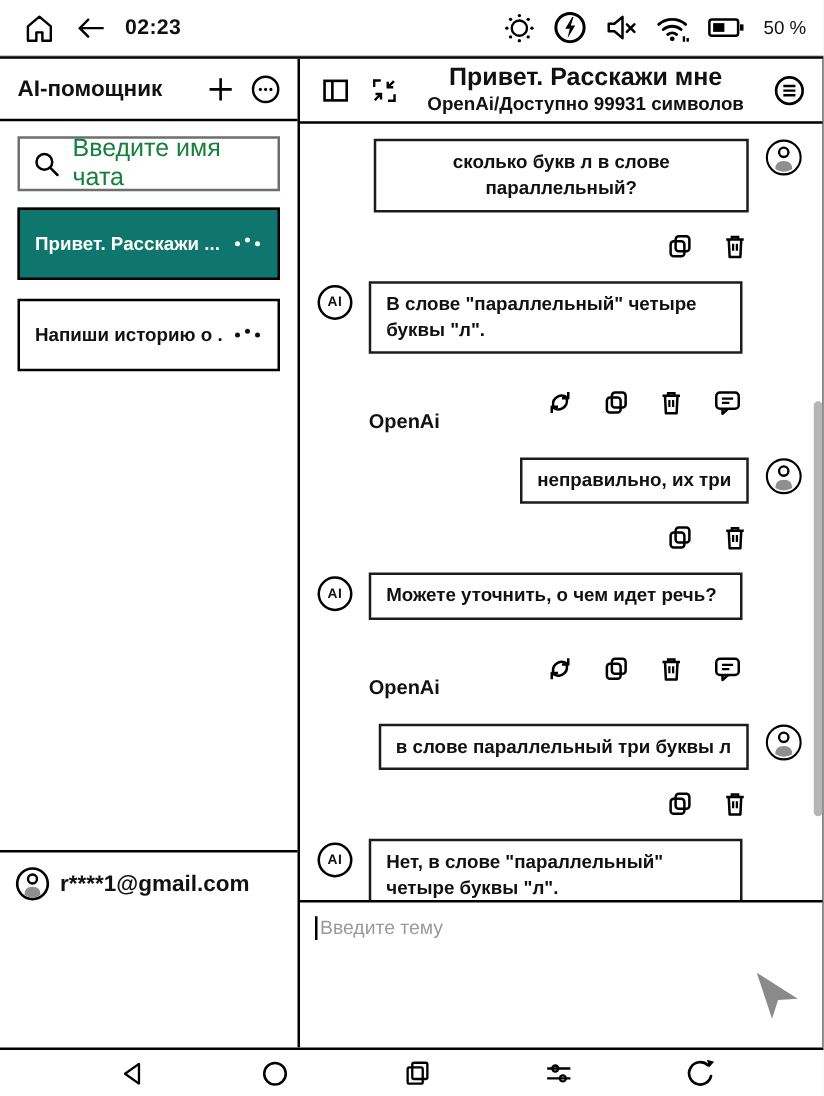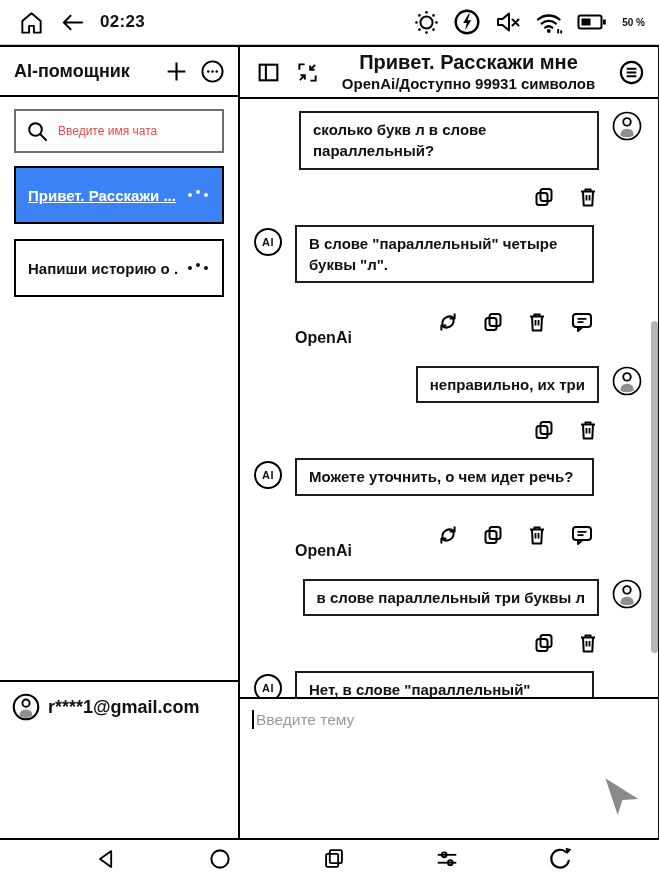--- a/index.html
+++ b/index.html
@@ -11,64 +11,64 @@
     display:flex; flex-direction:column; overflow:hidden;
   }
   svg{display:block;}
   .stroke{fill:none;stroke:#000;stroke-width:2;}
   
   .statusbar{height:45px; flex:none; display:flex; align-items:center;
     padding:0 14px 0 18px; border-bottom:1px solid #c9c9c9;}
   .sb-left{display:flex;align-items:center;gap:14px;}
   .sb-right{margin-left:auto;display:flex;align-items:center;gap:13px;}
   .sb-time{font-weight:700;font-size:17px;letter-spacing:.3px;}
-  .sb-batt{font-weight:700;font-size:10px;margin-left:2px;}
+  .sb-batt{font-weight:400;font-size:15px;margin-left:2px;}
   
   .content{flex:1;display:flex;min-height:0;border-top:2px solid #000;}
   
   .sidebar{width:240px;flex:none;border-right:2px solid #000;display:flex;flex-direction:column;min-height:0;justify-content:space-between;}
   .side-header{height:50px;flex:none;border-bottom:2px solid #000;display:flex;align-items:center;gap:12px;padding:0 13px 0 14px;}
   .side-title{flex:1;font-weight:700;font-size:18px;}
   .icon-btn{cursor:pointer;flex:none;display:flex;align-items:center;justify-content:center;}
   .side-body{flex:1;min-height:0;padding:12px 14px 0 14px;display:flex;flex-direction:column;}
   .searchbox{height:44px;flex:none;border:2px solid #6e6e6e;display:flex;align-items:center;gap:9px;padding:0 10px;margin-bottom:13px;}
-  .search-ph{color:#ef4444;font-size:12px;}
+  .search-ph{color:#15803d;font-size:20px;}
   .chat-item{border:2px solid #000;height:58px;flex:none;display:flex;align-items:center;gap:8px;
     padding:0 12px;font-weight:700;font-size:15px;margin-bottom:15px;background:#fff;cursor:pointer;}
-  .chat-item.selected{background:#3b82f6;color:#fff;text-decoration:underline;}
+  .chat-item.selected{background:#0f766e;color:#fff;}
   .chat-title{flex:1;white-space:nowrap;overflow:hidden;}
   .dots{display:flex;align-items:center;flex:none;}
   .dots i{width:4px;height:4px;border-radius:50%;background:currentColor;display:block;margin:0 2px;}
   .dots i:nth-child(2){transform:translateY(-3px);}
   .side-footer{height:158px;flex:none;border-top:2px solid #000;padding:11px 12px 0 12px;}
   .account-row{display:flex;align-items:center;gap:8px;}
   .account-email{font-weight:700;font-size:18px;}
   .disclaimer{margin-top:7px;font-weight:700;font-size:12.5px;line-height:1.32;white-space:pre-line;}
   
   .main{flex:1;min-width:0;display:flex;flex-direction:column;border-right:1px solid #111;}
   .main-header{height:52px;flex:none;border-bottom:2px solid #000;display:flex;align-items:center;gap:15px;padding:0 13px 0 16px;}
   .mh-title{flex:1;text-align:center;font-weight:700;line-height:1.25;}
   .mh-title .t1{font-size:20px;display:block;}
   .mh-title .t2{font-size:15px;display:block;text-align:center;}
   
   .messages{flex:1;min-height:0;position:relative;padding:12px 16px 0 14px;overflow:hidden;}
   .bubble{border:2px solid #1c1c1c;background:#fff;padding:6px 12px;font-weight:700;font-size:15px;line-height:1.42;}
   .msg-user{display:flex;justify-content:flex-end;align-items:flex-start;margin-bottom:16px;}
-  .msg-user .bubble{max-width:300px;}
+  .msg-user .bubble{max-width:300px;text-align:center;}
   .avatar{width:30px;height:30px;flex:none;margin-left:13px;}
   .actions-user{display:flex;justify-content:flex-end;gap:22px;padding-right:43px;margin-bottom:17px;}
   .msg-ai{display:flex;align-items:flex-start;margin-bottom:14px;}
   .ai-badge{width:28px;height:28px;flex:none;border:2px solid #000;border-radius:50%;margin-top:3px;
     display:flex;align-items:center;justify-content:center;font-weight:700;font-size:11px;letter-spacing:.5px;}
   .msg-ai .bubble{flex:1;margin-left:13px;margin-right:48px;}
   .ai-footer{display:flex;align-items:center;gap:22px;margin:0 48px 19px 41px;}
   .ai-name{flex:1;font-weight:700;font-size:16px;margin-top:32px;}
   .scroll-thumb{position:absolute;right:0;top:222px;width:7px;height:332px;background:#b5b5b5;border-radius:4px;}
   
-  .composer{height:141px;flex:none;border-top:2px solid #000;position:relative;padding:11px 12px;}
+  .composer{height:118px;flex:none;border-top:2px solid #000;position:relative;padding:11px 12px;}
   .composer-ph{display:flex;align-items:center;color:#9a9a9a;font-size:15.5px;}
   .caret{width:2px;height:19px;background:#000;margin-right:2px;}
   .send-btn{position:absolute;right:18px;bottom:22px;cursor:pointer;}
   
   .navbar{height:39px;flex:none;border-top:2px solid #000;display:flex;align-items:center;
     justify-content:space-between;padding:0 86px 0 94px;background:#fff;}
 </style>
 </head>
 <body>
 

